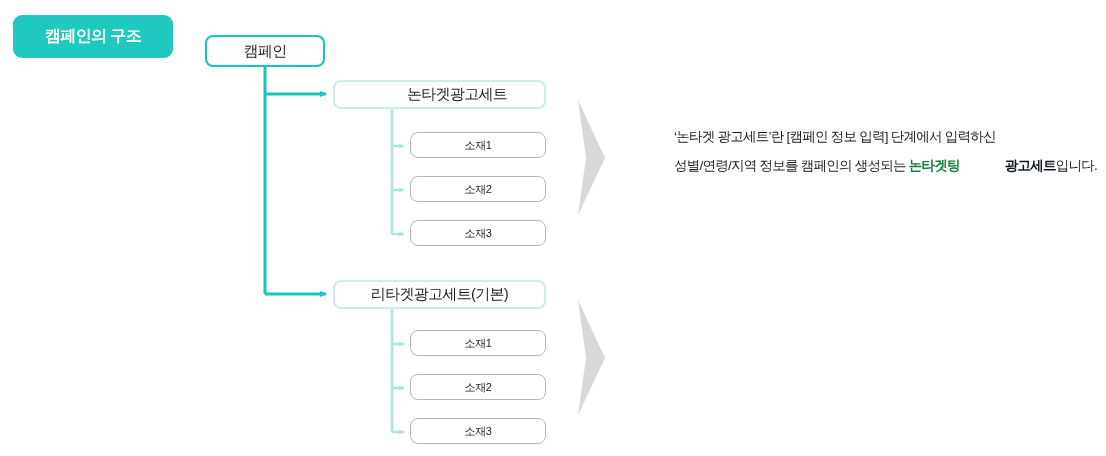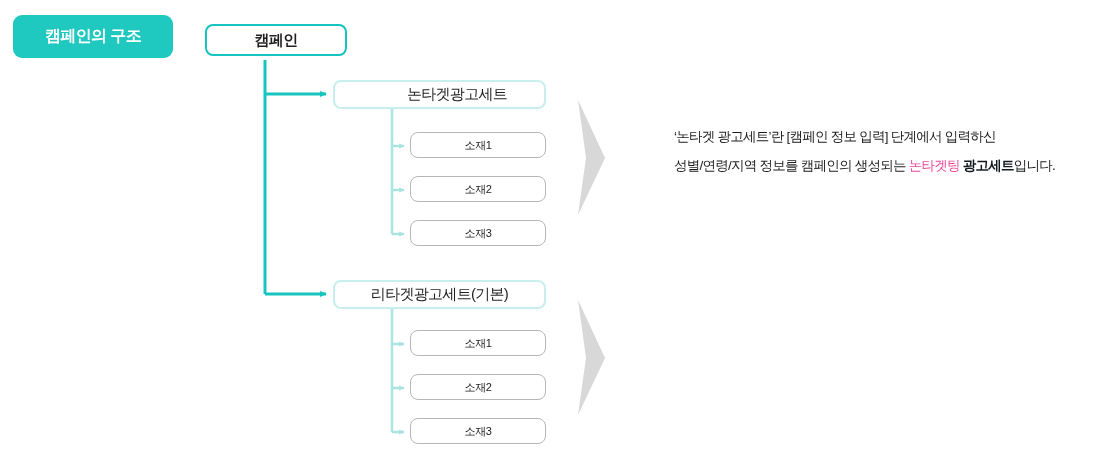--- a/index.html
+++ b/index.html
@@ -50,24 +50,23 @@
     border-radius: 8px;
     background: #ffffff;
     font-size: 15px;
     letter-spacing: -0.7px;
     color: #1f1f1f;
     white-space: nowrap;
   }
   .node.root {
     border: 2px solid #16c3c0;
     left: 205px;
-    top: 24px;
-    width: 142px;
+    top: 35px;
+    width: 120px;
     height: 32px;
-    font-weight: bold;
   }
   .node.adset {
     border: 2px solid #c8efed;
     height: 29px;
   }
   .node.adset-1 { left: 333px; top: 80px;  width: 213px; padding-left: 35px; }
   .node.adset-2 { left: 333px; top: 280px; width: 213px; text-align: center; }
   .node.creative {
     border: 1.5px solid #b6b6b6;
     left: 410px;
@@ -94,22 +93,22 @@
     left: 634px;
     width: 460px;
     font-size: 13.5px;
     line-height: 29px;
     letter-spacing: -0.75px;
     color: #1b1b1b;
   }
   .desc-1 { top: 122px; }
   .desc-2 { top: 324px; }
   .desc .line { white-space: nowrap; margin-left: 40px; }
-  .t-bold   { font-weight: bold; color: #101820; }
-  .t-accent { font-weight: normal; color: #ec4899; }
+  .t-bold   { font-weight: bold; color: #101820; padding-left: 42px; }
+  .t-accent { font-weight: bold; color: #15803d; }
 </style>
 </head>
 <body>
 
 <div id="canvas">
 
   <div class="badge">
     <span>캠페인의 구조</span>
   </div>
 

